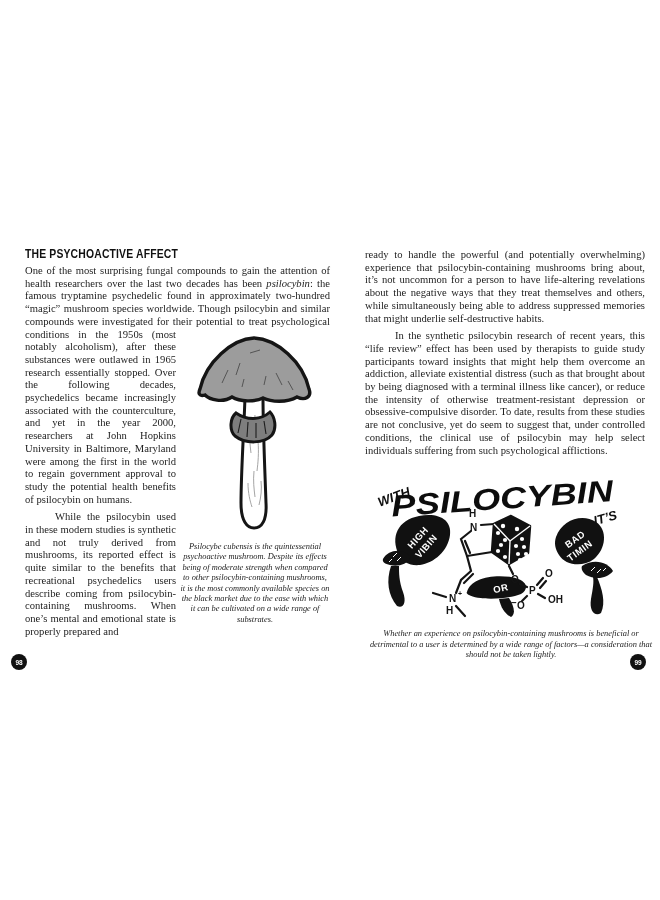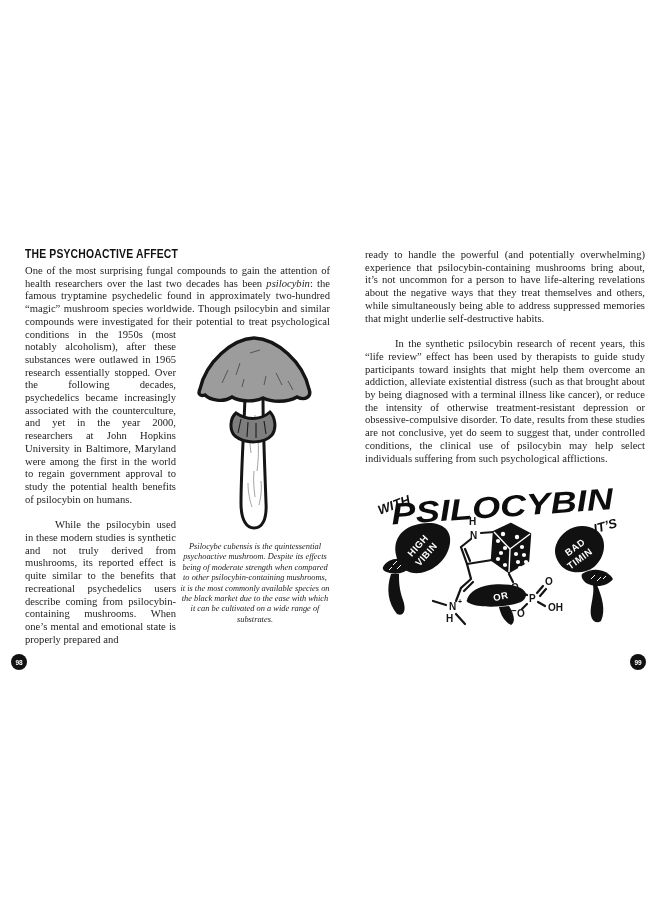--- a/index.html
+++ b/index.html
@@ -17,21 +17,21 @@
     font-family: "Liberation Sans", sans-serif;
     font-weight: 700; font-size: 13px; color: #111;
     letter-spacing: 0.2px; white-space: nowrap;
     transform: scaleX(0.80); transform-origin: left center;
     margin-bottom: 4px;
   }
   p.body {
     font-size: 10.6px; line-height: 12.7px;
     text-align: justify; color: #1c1c1c;
   }
-  p.indented { text-indent: 30px; margin-top: 13px; }
+  p.indented { text-indent: 30px; margin-top: 5px; }
 
   
   .float-spacer { float: right; width: 0; height: 64px; }
   figure.mush-fig { float: right; clear: right; width: 150px; margin: 2px 0 2px 4px; text-align: center; }
   figure.mush-fig svg { display: block; margin: 0 auto; }
   figcaption.cap {
     font-style: italic; font-size: 8.4px; line-height: 10.4px;
     text-align: center; color: #1c1c1c; margin-top: 3px;
   }
 
@@ -220,19 +220,20 @@
               <text class="chem-label" x="142" y="116">O</text>
               <text class="chem-label" x="160" y="127">P</text>
               <text class="chem-label" x="176" y="110">O</text>
               <text class="chem-label" x="179" y="136">OH</text>
               <text class="chem-label" x="142" y="139">−</text>
               <text class="chem-label" x="148" y="142">O</text>
             </g>
           </svg>
         </figure>
 
+        <div class="cartoon-caption">Whether an experience on psilocybin-containing mushrooms is beneficial or detrimental to a user is determined by a wide range of factors—a consideration that should not be taken lightly.</div>
       </div>
     </div>
   </div>
 
   <div class="pagenum pagenum-left">98</div>
   <div class="pagenum pagenum-right">99</div>
 </div>
 
 </body></html>

